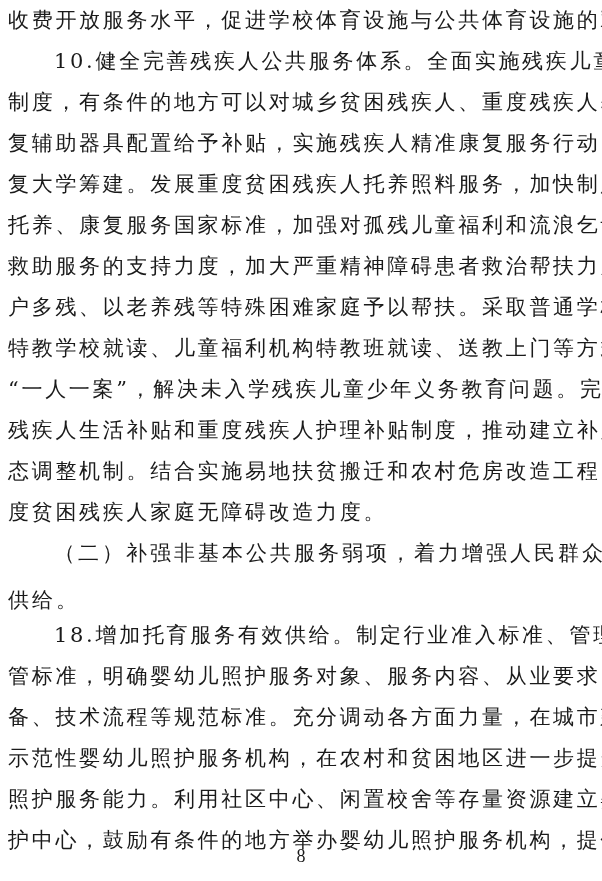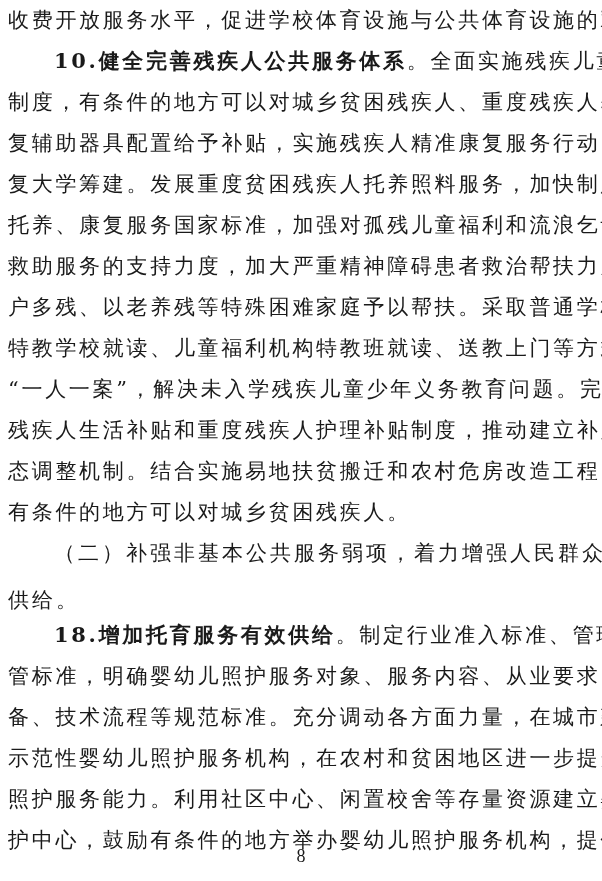--- a/index.html
+++ b/index.html
@@ -24,21 +24,21 @@
     .line {
       position: absolute;
       left: 0;
       height: 40px;
       line-height: 40px;
       font-size: 21px;
       white-space: nowrap;
       letter-spacing: 2.7px;
     }
     .indent { padding-left: 46px; }
-    .bold { font-weight: bold; }
+    .bold { font-weight: normal; }
     .kai { font-weight: normal; letter-spacing: 3px; }
     .page-number {
       position: absolute;
       left: 0;
       width: 602px;
       top: 846px;
       text-align: center;
       font-family: "Liberation Serif", serif;
       font-size: 18px;
       color: #1a1a1a;
@@ -90,21 +90,21 @@
 
   <div class="line" style="top:410px">
     <span>残疾人生活补贴和重度残疾人护理补贴制度，推动建立补贴标准动</span>
   </div>
 
   <div class="line" style="top:451px">
     <span>态调整机制。结合实施易地扶贫搬迁和农村危房改造工程，加大重</span>
   </div>
 
   <div class="line" style="top:492px">
-    <span>有条件的地方可以对城乡贫困残疾人。</span>
+    <span>度贫困残疾人家庭无障碍改造力度。</span>
   </div>
 
   <div class="line indent" style="top:533px">
     <span class="kai">（二）补强非基本公共服务弱项，着力增强人民群众公共服务</span>
   </div>
 
   <div class="line" style="top:580px">
     <span class="kai">供给。</span>
   </div>
 

